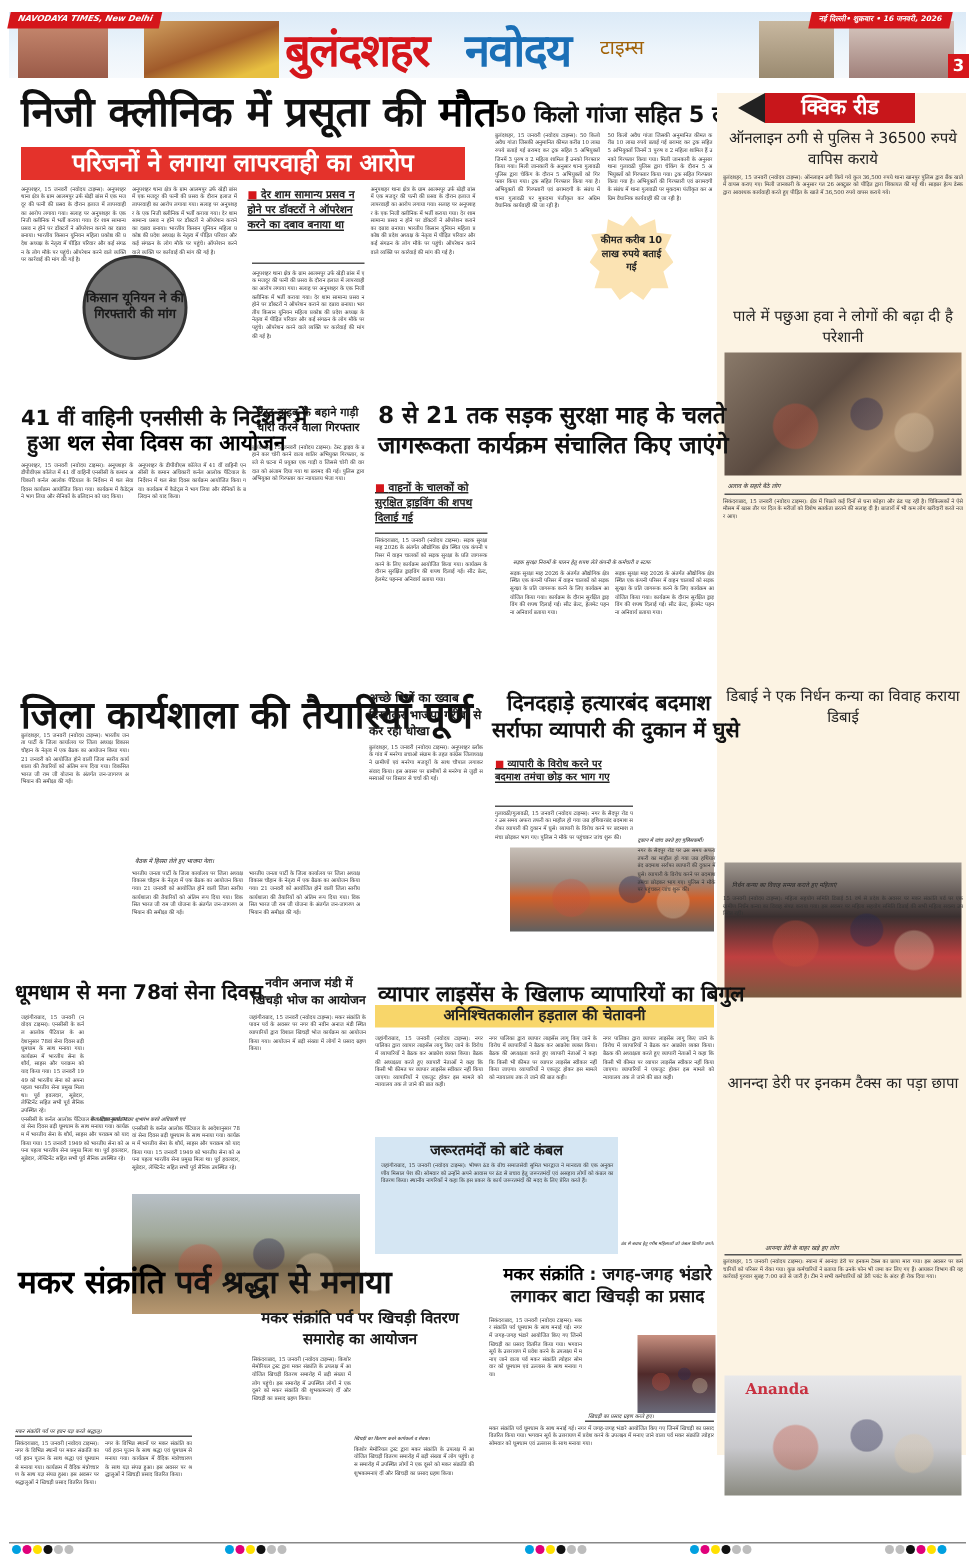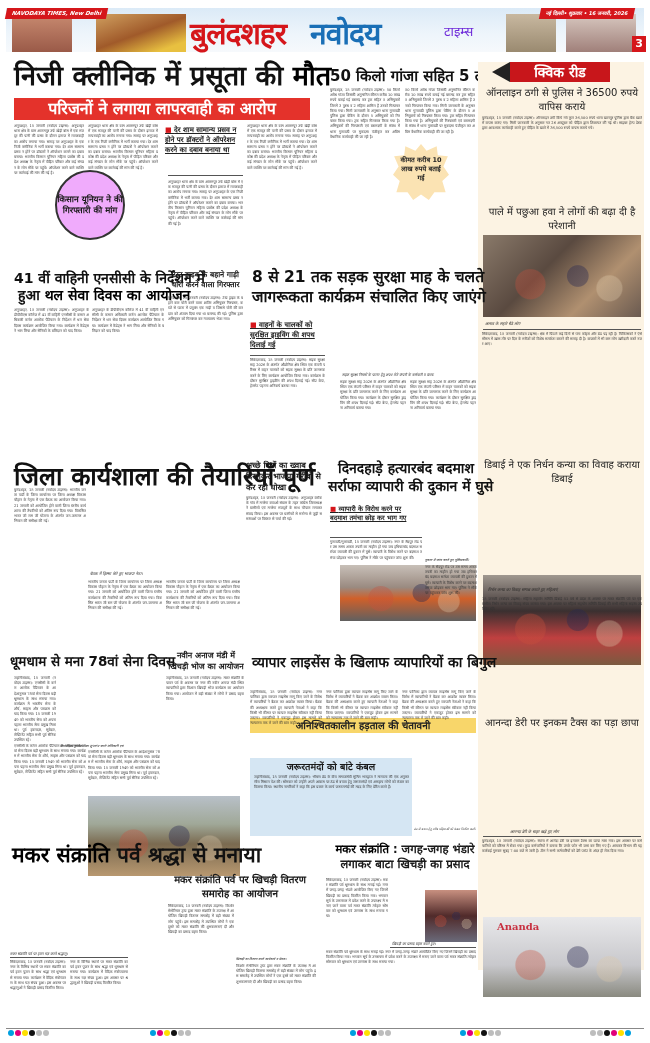--- a/index.html
+++ b/index.html
@@ -22,44 +22,44 @@
   
   #masthead { left: 6px; top: 8px; width: 638px; height: 44px;
     background: linear-gradient(180deg, #dbeaf7 0%, #eef5fb 60%, #f6f9fc 100%); overflow: hidden; }
   .mast-pic { position: absolute; top: 6px; height: 38px; }
   #tag-left { left: 6px; top: 8px; height: 11px; padding: 0 6px; background: #d5161b; color: #fff;
     font-size: 5.5px; font-weight: bold; font-style: italic; line-height: 11px; transform: skewX(-12deg); }
   #tag-right { right: 16px; top: 8px; height: 11px; padding: 0 6px; background: #d5161b; color: #fff;
     font-size: 5px; font-weight: bold; line-height: 11px; transform: skewX(-12deg); }
   #title-red { left: 190px; top: 12px; font-size: 30px; font-weight: bold; color: #d5161b; letter-spacing: -1px; }
   #title-blue { left: 310px; top: 12px; font-size: 30px; font-weight: bold; color: #1a6fb6; letter-spacing: -1px; }
-  #title-small { left: 444px; top: 22px; font-size: 13px; color: #6d28d9; }
+  #title-small { left: 400px; top: 22px; font-size: 13px; color: #a16207; }
   #page-no { right: 4px; top: 36px; width: 14px; height: 16px; background: #d5161b; color: #fff;
     font-weight: bold; font-size: 11px; text-align: center; line-height: 16px; }
 
   
   .hl-black { font-weight: bold; color: #111; white-space: nowrap; }
   .hl-blue { color: #000000; }
   .red-band { background: #e4322b; color: #fff; text-align: center; font-weight: bold; }
   .sub-bullet { font-weight: bold; font-size: 7px; line-height: 10px; color: #222; text-decoration: underline; }
   .sub-bullet::before { content: "■ "; color: #d5161b; }
 
   
   #right-col { left: 478px; top: 62px; width: 166px; height: 908px; background: #fcf3e3; }
   #quick-read { left: 510px; top: 62px; width: 100px; height: 20px; background: #c8161b; color: #fff;
     font-size: 14px; font-weight: bold; text-align: center; line-height: 20px; }
   #quick-arrow { left: 492px; top: 62px; width: 0; height: 0; border-top: 10px solid transparent;
     border-bottom: 10px solid transparent; border-right: 18px solid #222; }
 
-  .circle-callout { border-radius: 50%; border: 2px solid #333; background: #f0abfc; text-align: center;
+  .circle-callout { border-radius: 50%; border: 2px solid #333; background: #737373; text-align: center;
     font-weight: bold; display: flex; align-items: center; justify-content: flex-start; }
   .star-callout { background: #fbe3b3; text-align: center; font-weight: bold; color: #222;
     clip-path: polygon(50% 0,60% 12%,78% 4%,80% 20%,98% 22%,90% 40%,100% 55%,88% 66%,94% 86%,74% 86%,64% 100%,50% 90%,36% 100%,26% 86%,6% 86%,12% 66%,0 55%,10% 40%,2% 22%,20% 20%,22% 4%,40% 12%); }
 
-  #yellow-band { background: #f8d66a; color: #222; font-weight: bold; text-align: center; margin-top: 48px; }
+  #yellow-band { background: #f8d66a; color: #222; font-weight: bold; text-align: center; }
   #blanket-box { background: #d5e6f3; }
 
   
   .reg { display: flex; gap: 1px; }
   .reg span { width: 6px; height: 6px; border-radius: 50%; display: inline-block; }
 </style>
 </head>
 <body>
 
 <div id="masthead" class="abs">

